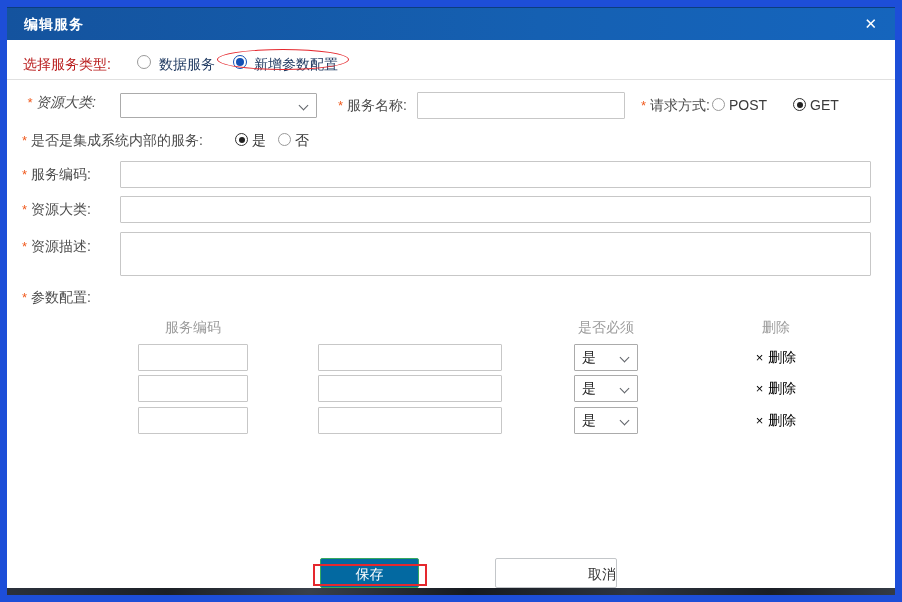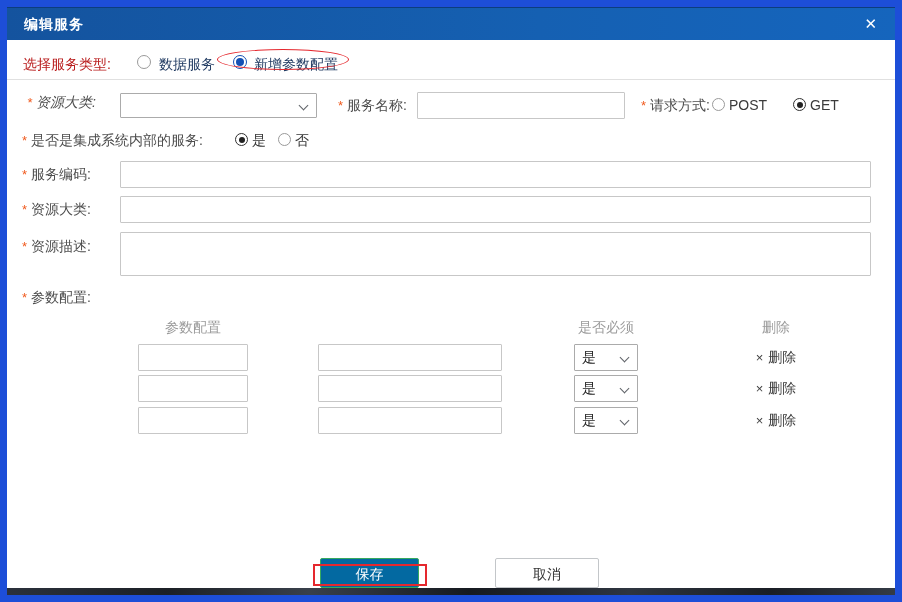--- a/index.html
+++ b/index.html
@@ -26,21 +26,21 @@
   .radio.checked-blue{border-color:#1450b4;}
   .radio.checked-blue::after{content:"";position:absolute;left:2px;top:2px;width:8px;height:8px;border-radius:50%;background:#1450b4;}
   .divider{position:absolute;left:0;top:72px;width:100%;height:0;border-top:1px solid #e0e0e0;}
   .tinput{position:absolute;border:1px solid #c7c7c7;background:#fff;border-radius:1px;font-size:13px;padding:0 6px;color:#333;outline:none;}
   textarea.tinput{resize:none;padding:4px 6px;}
   .selectbox{position:absolute;border:1px solid #ababab;background:#fff;border-radius:1px;font-size:14px;color:#222;
     display:flex;align-items:center;padding:0 22px 0 7px;cursor:pointer;}
   .chev{position:absolute;right:9px;top:8px;width:7px;height:7px;border-right:1px solid #5f6368;border-bottom:1px solid #5f6368;transform:rotate(45deg);}
   .link{position:absolute;font-size:14px;color:#2065c8;line-height:26px;cursor:pointer;white-space:nowrap;}
   .thead{position:absolute;font-size:14px;color:#9b9b9b;text-align:center;line-height:20px;}
-  .del-link{position:absolute;font-size:14px;color:#404040;cursor:pointer;white-space:nowrap;text-align:center;}
+  .del-link{position:absolute;font-size:14px;color:#000000;cursor:pointer;white-space:nowrap;text-align:center;}
   .del-link .x{margin-right:5px;font-size:13px;}
   .btn{position:absolute;height:30px;border-radius:2px;font-size:14px;text-align:center;line-height:30px;cursor:pointer;}
   .btn-save{background:#0369a1;color:#ffffff;border:1px solid #36a960;}
   .btn-cancel{background:#ffffff;color:#333333;border:1px solid #c3c6c9;}
   .ellipse-note{position:absolute;left:210px;top:42px;width:132px;height:21px;border:1.5px solid #e5282e;border-radius:50%;pointer-events:none;}
   .rect-note{position:absolute;left:306px;top:557px;width:114px;height:22px;border:2px solid #e5282e;pointer-events:none;}
   .bottom-edge{position:absolute;left:0;bottom:0;width:100%;height:7px;
     background:linear-gradient(90deg,#2b313c 0%,#1c2026 18%,#39404b 34%,#161a20 52%,#2e3540 70%,#1a1e25 86%,#343b46 100%);}
 </style>
 </head>
@@ -84,21 +84,21 @@
   <input class="tinput" style="left: 113px; top: 154px; width: 751px; height: 27px;" value="">
 
   <span class="label" style="left:15px;top:189px;"><span class="req">*</span><span>资源大类:</span></span>
   <input class="tinput" style="left: 113px; top: 189px; width: 751px; height: 27px;" value="">
 
   <span class="label" style="left:15px;top:226px;"><span class="req">*</span><span>资源描述:</span></span>
   <textarea class="tinput" style="left: 113px; top: 225px; width: 751px; height: 44px;"></textarea>
 
   <span class="label" style="left:15px;top:277px;"><span class="req">*</span><span>参数配置:</span></span>
 
-  <span class="thead" style="left:131px;top:310px;width:110px;">参数配置</span>
+  <span class="thead" style="left:131px;top:310px;width:110px;">服务编码</span>
   <span class="thead" style="left:567px;top:310px;width:64px;">是否必须</span>
   <span class="thead" style="left:737px;top:310px;width:64px;">删除</span>
 
   <input class="tinput" style="left: 131px; top: 337px; width: 110px; height: 27px;" value="">
   <input class="tinput" style="left: 311px; top: 337px; width: 184px; height: 27px;" value="">
   <div class="selectbox" style="left:567px;top:337px;width:64px;height:27px;">
     <span>是</span>
     <span class="chev" style="top:9px;"></span>
   </div>
   <span class="del-link" style="left:741px;top:337px;width:56px;line-height:27px;"><span class="x">×</span><span>删除</span></span>
@@ -113,17 +113,17 @@
 
   <input class="tinput" style="left: 131px; top: 400px; width: 110px; height: 27px;" value="">
   <input class="tinput" style="left: 311px; top: 400px; width: 184px; height: 27px;" value="">
   <div class="selectbox" style="left:567px;top:400px;width:64px;height:27px;">
     <span>是</span>
     <span class="chev" style="top:9px;"></span>
   </div>
   <span class="del-link" style="left:741px;top:400px;width:56px;line-height:27px;"><span class="x">×</span><span>删除</span></span>
 
   <div class="btn btn-save" style="left:313px;top:551px;width:99px;">保存</div>
-  <div class="btn btn-cancel" style="left:488px;top:551px;width:104px;">取消</div>
+  <div class="btn btn-cancel" style="left:488px;top:551px;width:122px;text-align:right;">取消</div>
   <span class="rect-note"></span>
 
   <div class="bottom-edge"></div>
 </div>
 
 </body></html>

